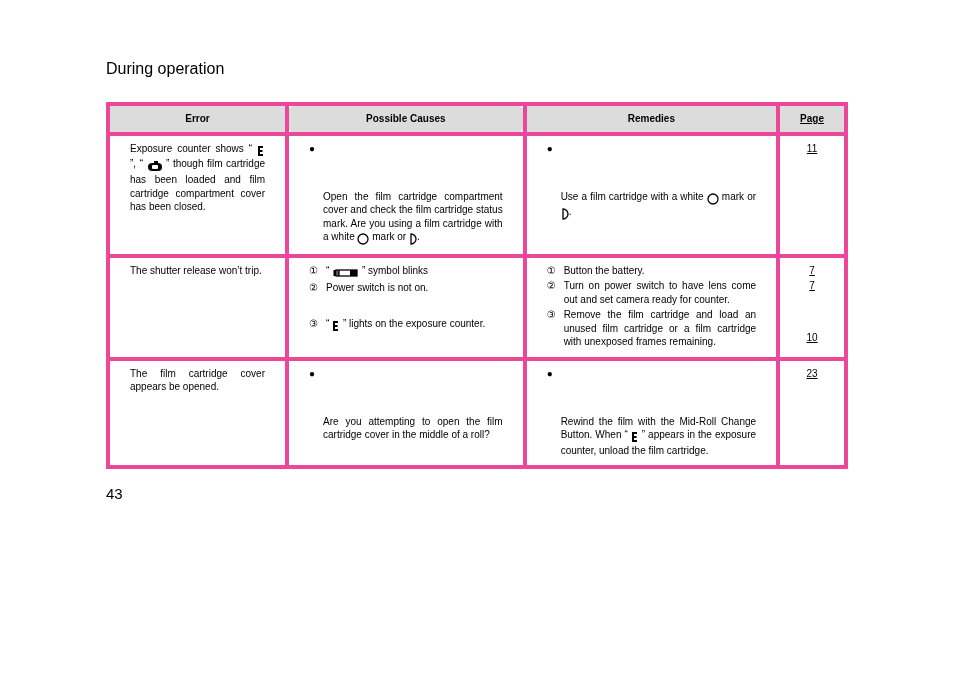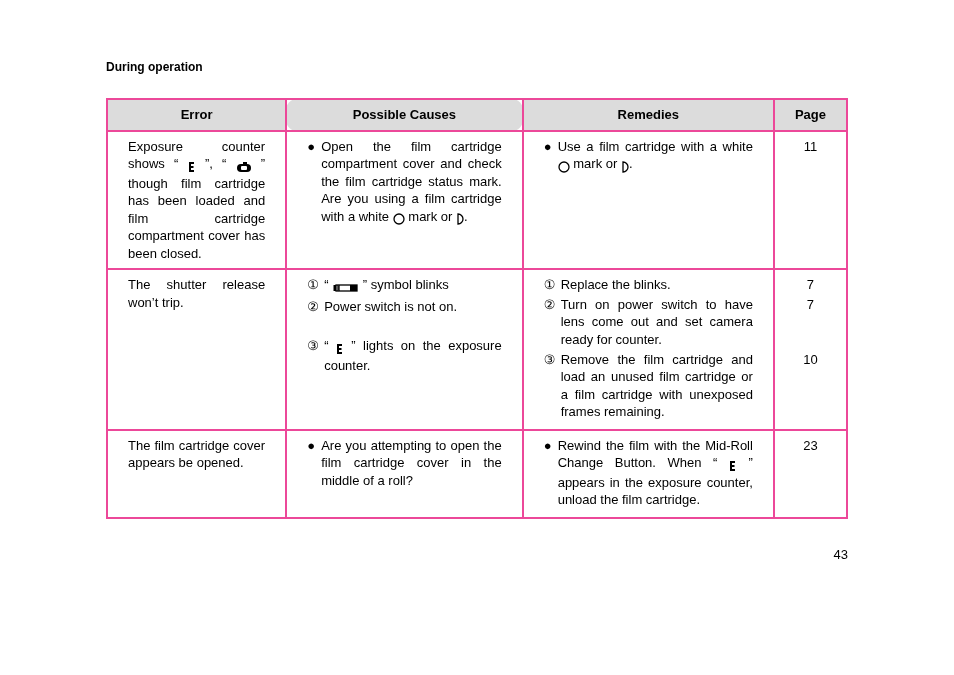--- a/index.html
+++ b/index.html
@@ -1,39 +1,39 @@
 <!DOCTYPE html>
 <html><head>
   <meta charset="utf-8">
   <style>
     * { box-sizing: border-box; }
     html, body { margin: 0; padding: 0; }
     body { width: 954px; height: 675px; background: #fff; font-family: Helvetica, Arial, sans-serif; color: #000; position: relative; }
     .page { padding: 60px 106px 0 106px; }
     .title { font-weight: bold; text-transform: uppercase; font-size: 19px; letter-spacing: 0.3px; margin: 0 0 2px 0; }
-    .subtitle { font-weight: bold; font-size: 12px; margin: 0 0 24px 0; }
+    .subtitle { font-weight: normal; font-size: 16px; margin: 0 0 24px 0; }
     table { border-collapse: collapse; width: 100%; }
-    th, td { border: 2px solid #ec4899; padding: 6px 20px; vertical-align: top; font-size: 13px; line-height: 1.35; }
+    th, td { border: 4px solid #ec4899; padding: 6px 20px; vertical-align: top; font-size: 10px; line-height: 1.35; }
     th { background: #dcdcdc; text-align: center; font-weight: bold; }
     .col-error { width: 190px; }
     .col-cause { width: 255px; border-radius: 11px; }
     .col-remedy { width: 274px; }
-    .col-page  { width: 42px; text-align: center; }
+    .col-page  { width: 42px; text-align: center; text-decoration: underline; }
     td.col-page { text-align: center; }
     .justify { text-align: justify; text-align-last: left; }
     .num-item { display: flex; margin-bottom: 2px; }
     .num-item .num { flex: 0 0 17px; }
     .num-item .txt { flex: 1; }
     .bul-item { display: flex; margin-bottom: 2px; }
     .bul-item .bul { flex: 0 0 14px; font-weight: bold; }
-    .bul-item .txt { flex: 1; }
+    .bul-item .txt { flex: 1; margin-top: 48px; }
     .page-stack div { margin-bottom: 2px; }
     .icon { display: inline-block; vertical-align: -2px; }
     .gap { height: 10px; }
-    .pagenum { text-align: right; font-size: 13px; margin-top: 28px; }
+    .pagenum { text-align: left; font-size: 15px; margin-top: 16px; }
     svg { display: inline-block; vertical-align: middle; }
   </style>
 </head>
 <body>
 
 <svg width="0" height="0" style="position:absolute">
   <defs>
     <g id="ic-E">
       <path d="M1 1 L6 1 L6 3 L3 3 L3 5 L5.5 5 L5.5 7 L3 7 L3 9 L6 9 L6 11 L1 11 Z" fill="#000"></path>
     </g>
@@ -129,21 +129,21 @@
             <span class="txt justify">
               <span>“ </span><span class="icon"><svg width="8" height="12">
                     <use href="#ic-E"></use>
                   </svg></span><span> ” lights on the exposure counter.</span>
             </span>
           </div>
         </td>
         <td class="col-remedy">
           <div class="num-item">
             <span class="num">①</span>
-            <span class="txt">Replace the blinks.</span>
+            <span class="txt">Button the battery.</span>
           </div>
           <div class="num-item">
             <span class="num">②</span>
             <span class="txt justify">Turn on power switch to have lens come out and set camera ready for counter.</span>
           </div>
           <div class="num-item">
             <span class="num">③</span>
             <span class="txt justify">Remove the film cartridge and load an unused film cartridge or a film cartridge with unexposed frames remaining.</span>
           </div>
         </td>

